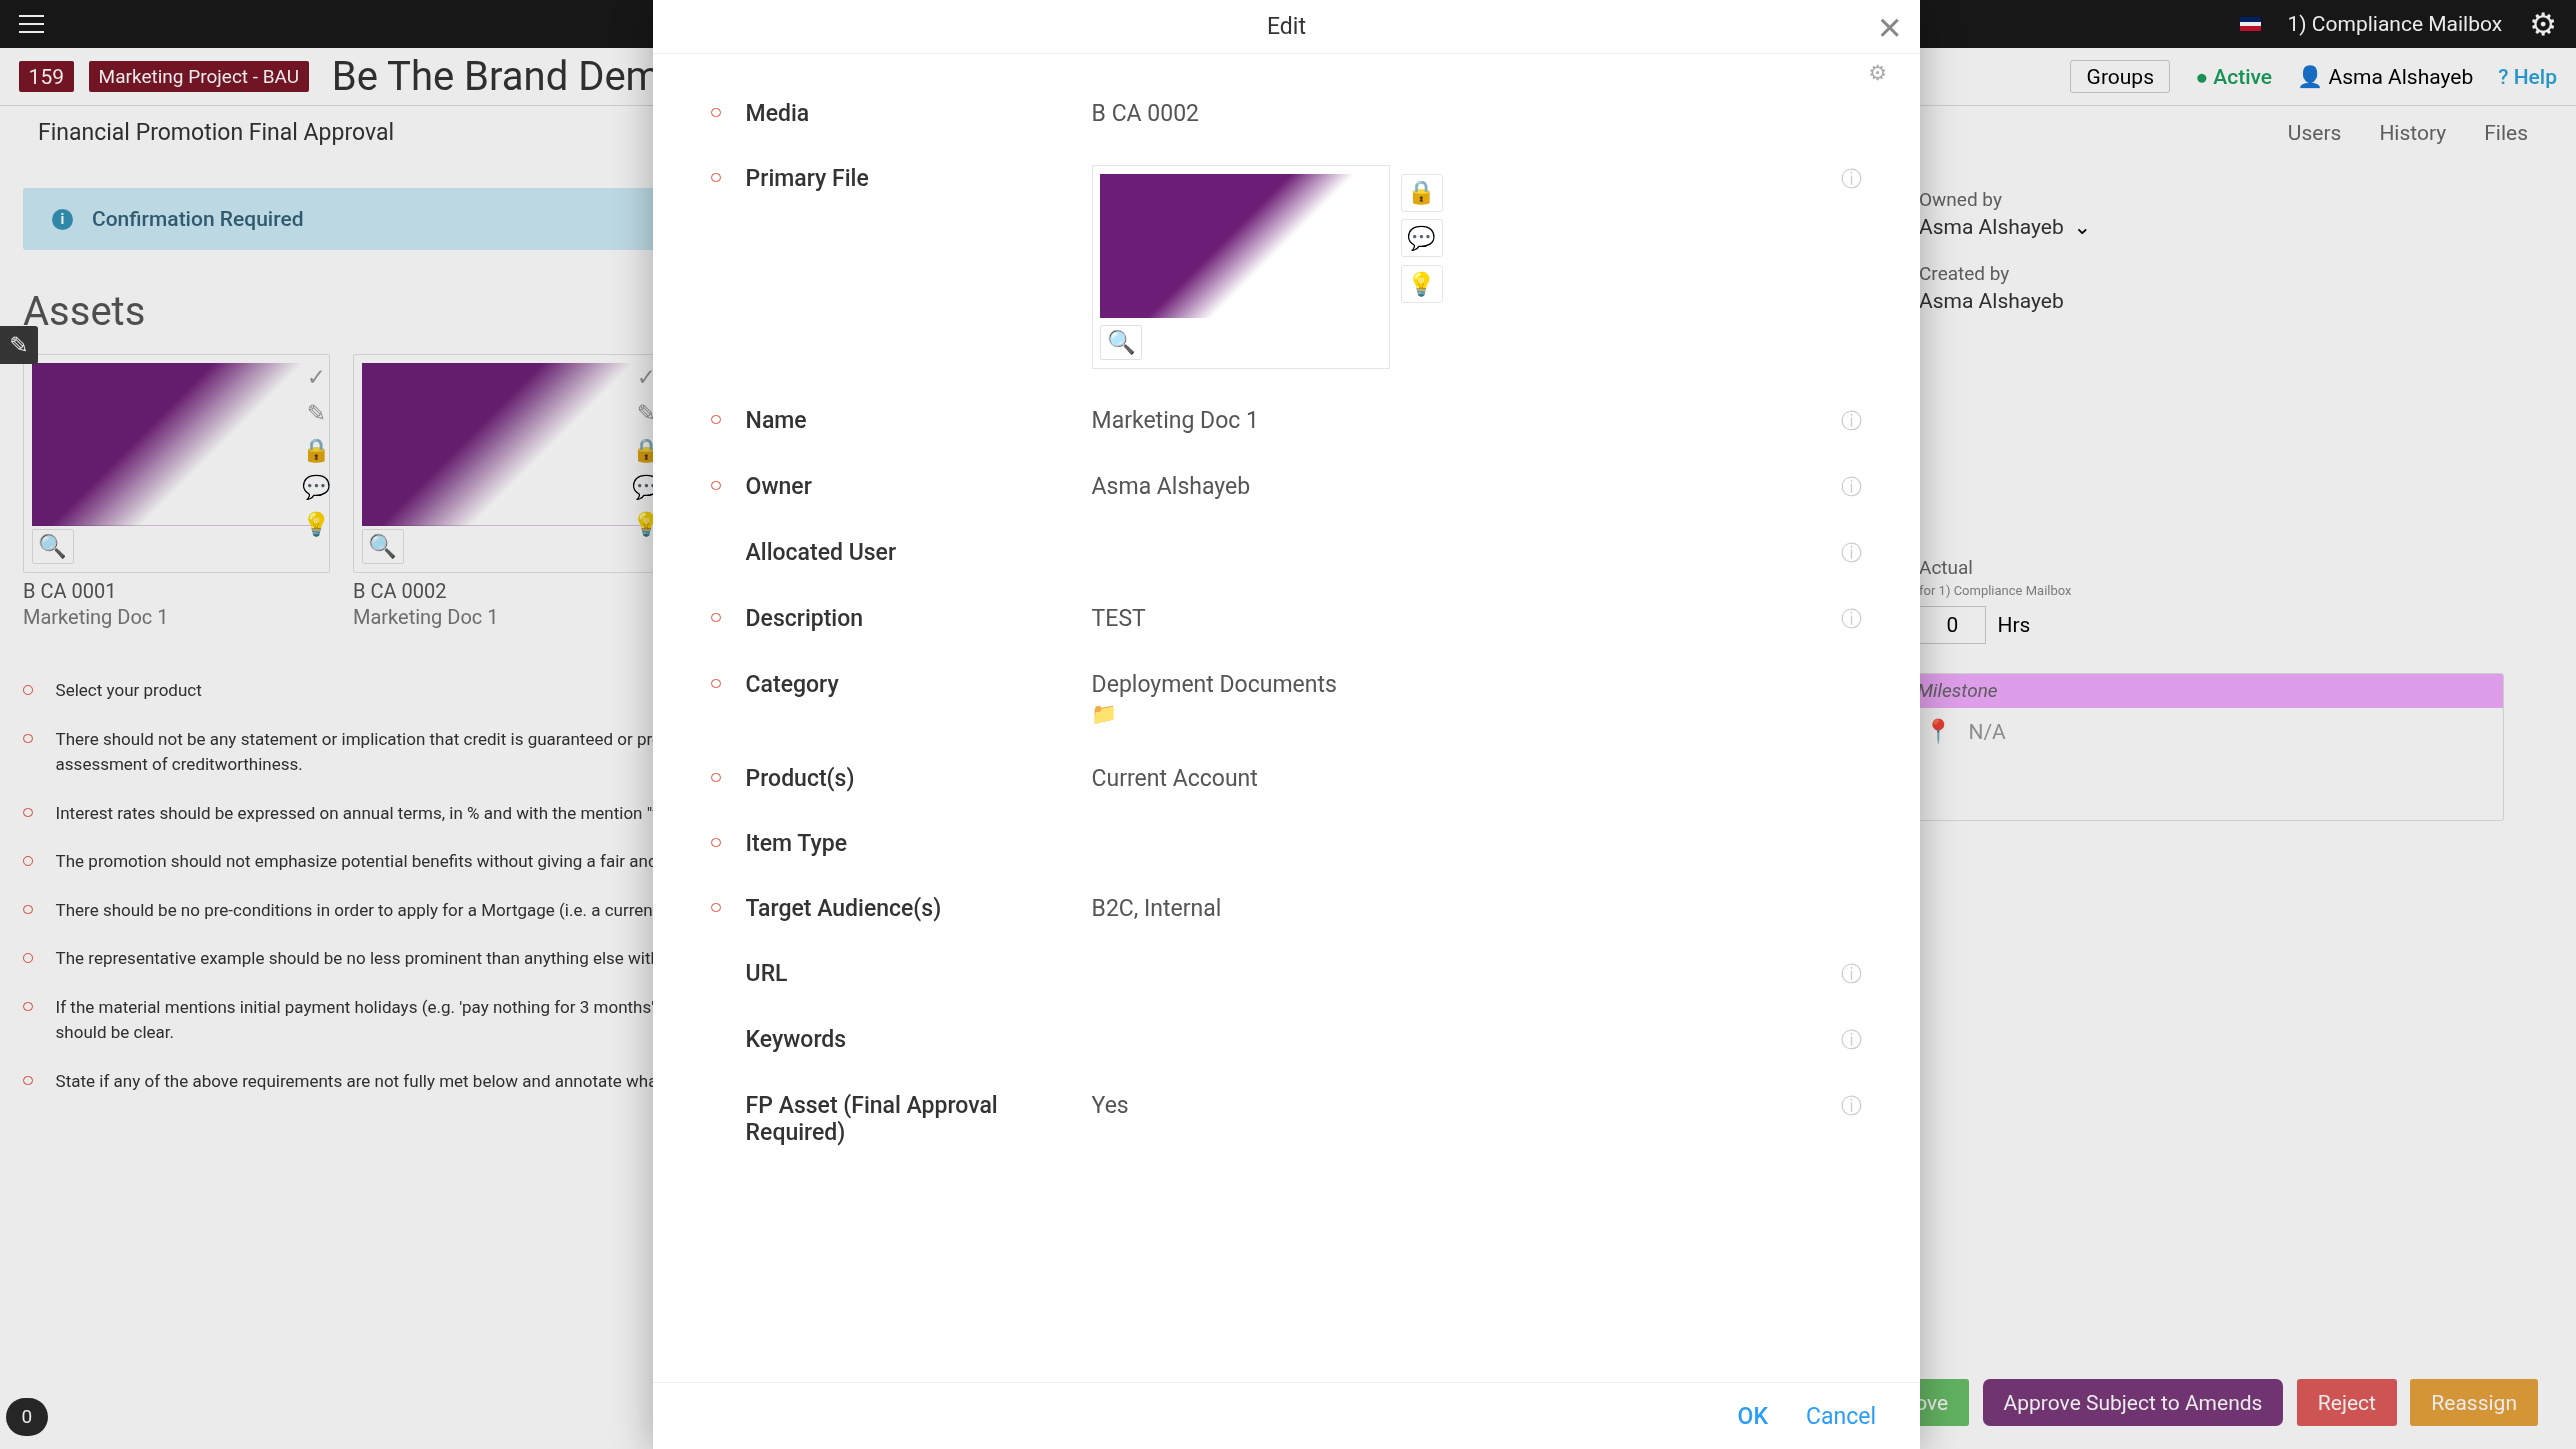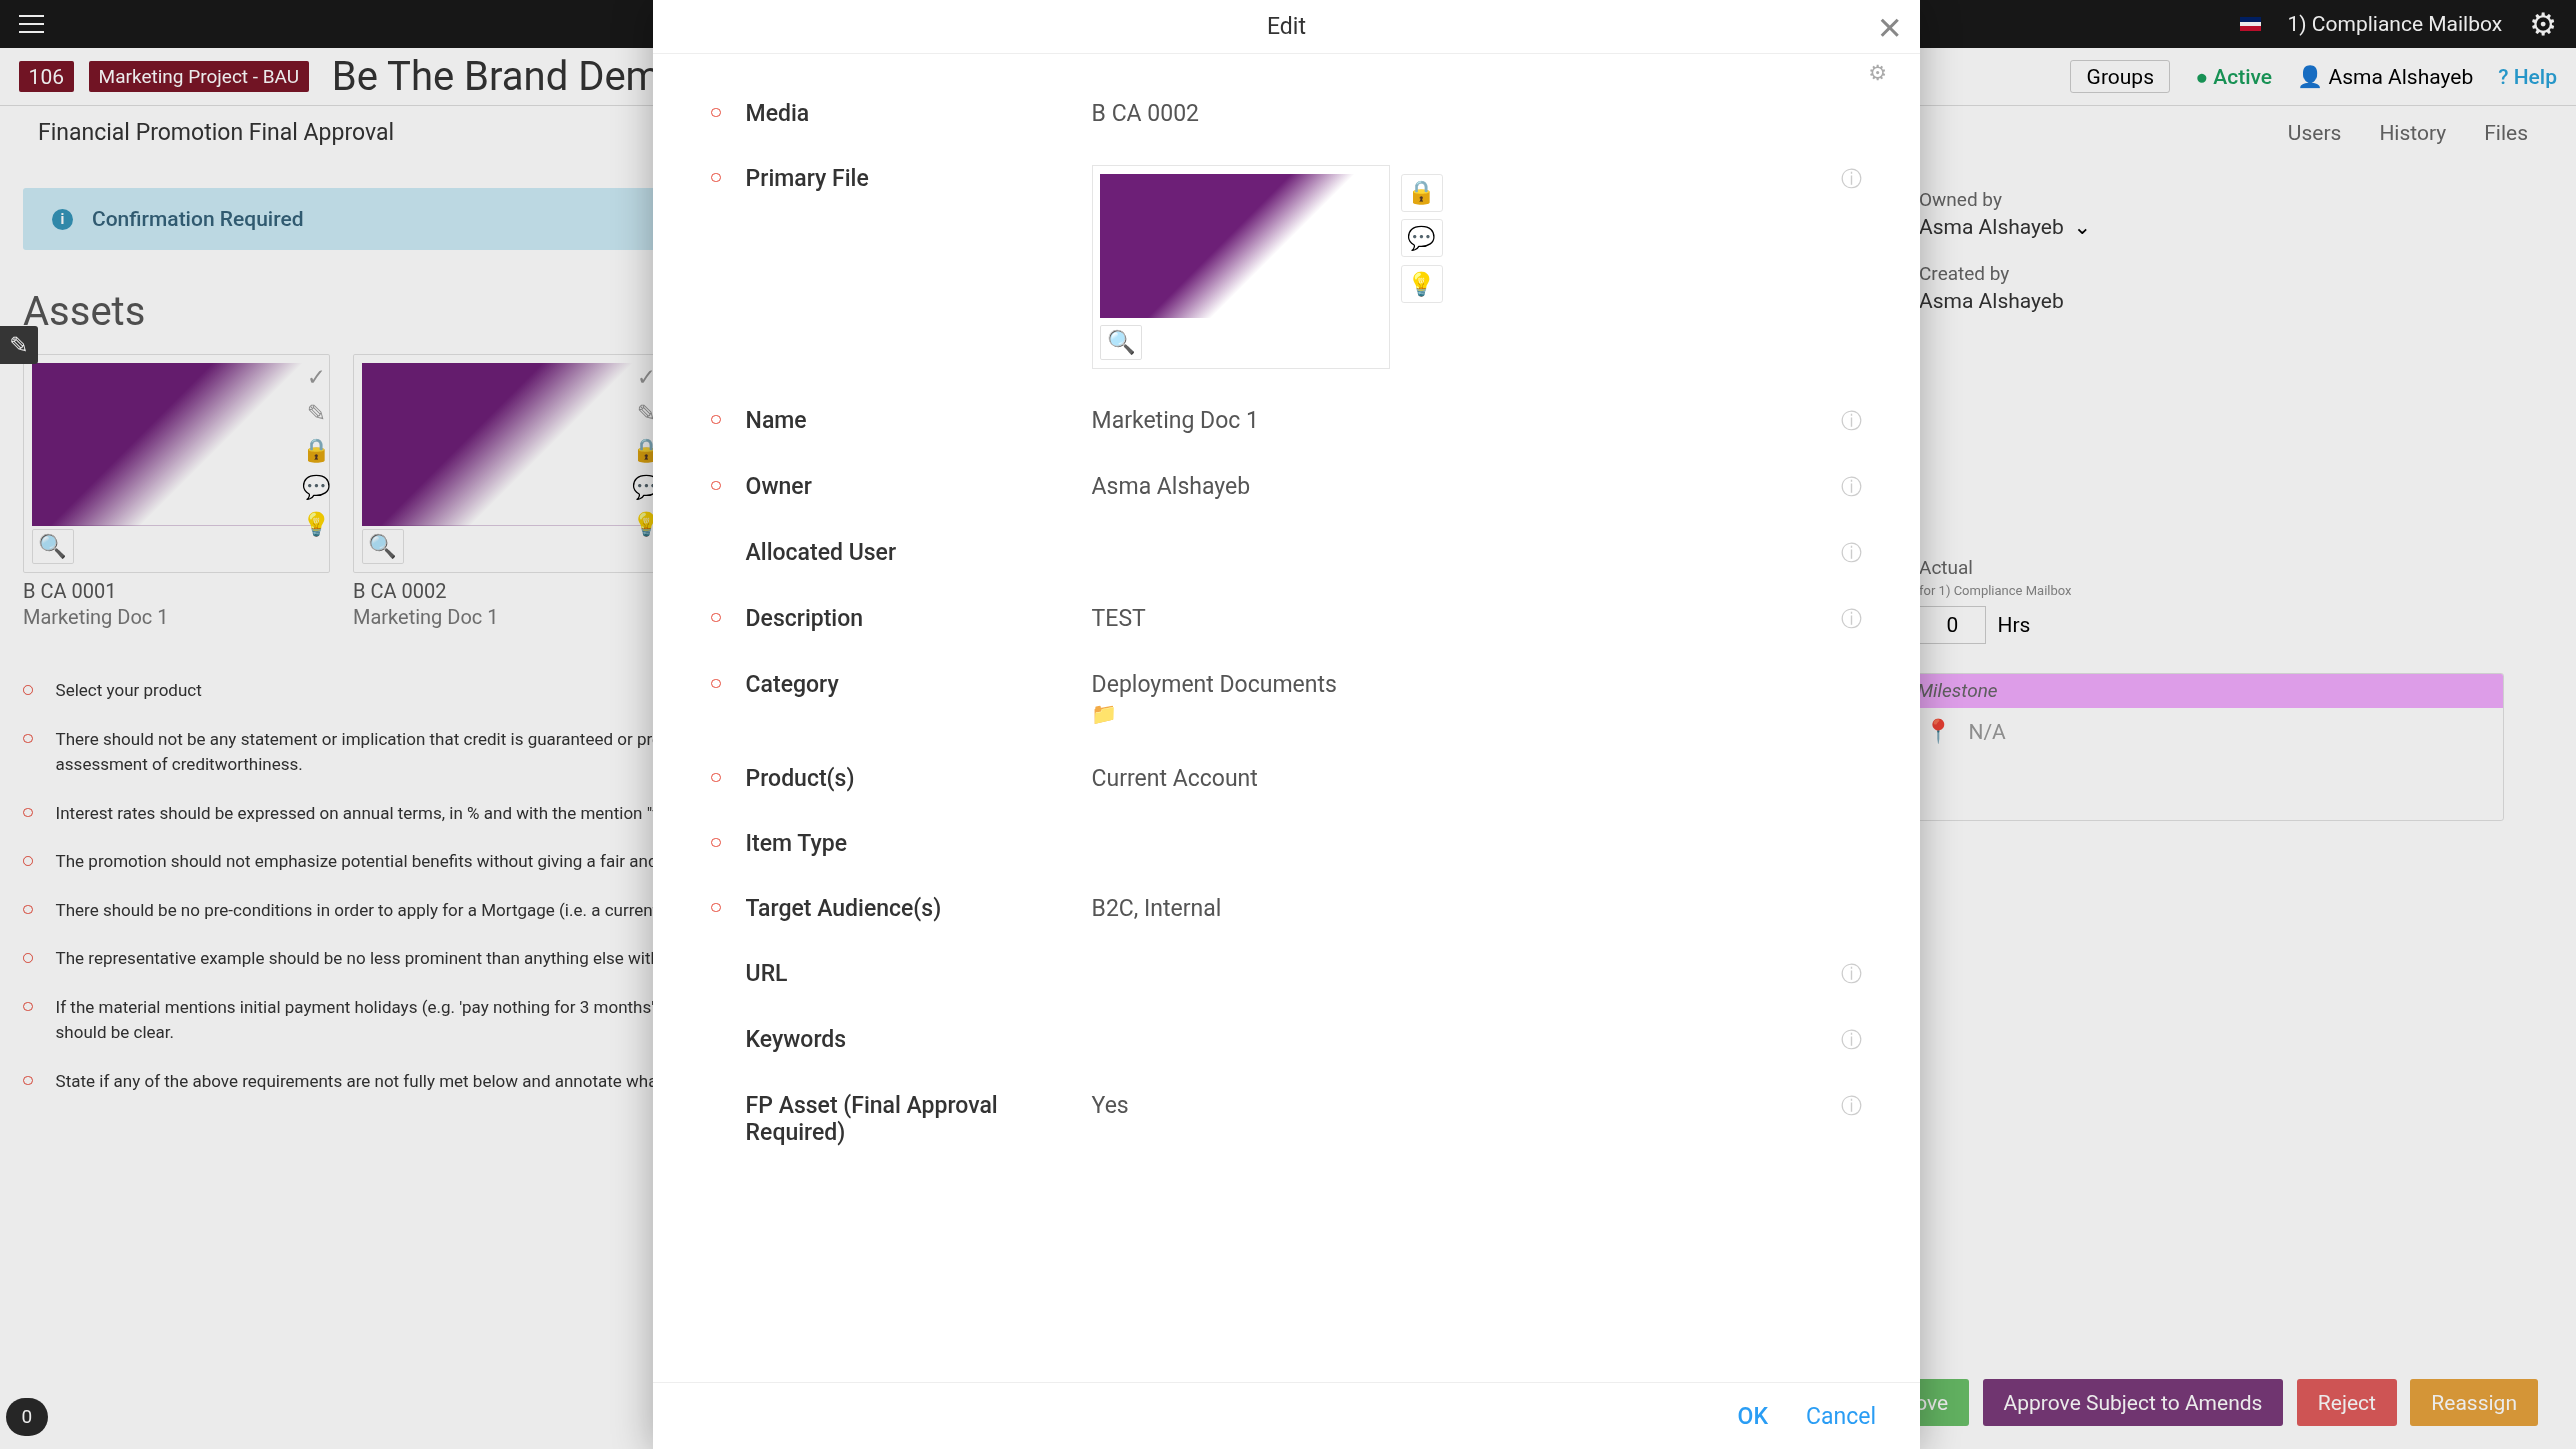--- a/index.html
+++ b/index.html
@@ -62,21 +62,21 @@
 .stage-head { background:#5aa6b8; color:#fff; padding: 5.8px 11.5px; font-size:19px; }
 .stage-body { padding: 9.6px 19px 13.4px 19px; }
 .stage-time { font-size: 33px; font-weight:500; color:#333; }
 .stage-date { font-size:19px; color:#555; margin-top: 1.9px; }
 .stage-days { font-size:19px; color:#888; margin-top: 1.9px; }
 .milestone-head { background:#f0abfc; color:#666;font-style:italic; }
 
 .footer-btns { position:absolute; bottom: 23px; right: 38px; display:flex; gap: 13.4px; }
 .btn { padding: 11.5px 21px; border-radius: 2.9px; border:none; color:#fff; font-size: 21px; cursor:pointer; }
 .btn-approve { background:#6abf69; }
-.btn-amends { background:#7a3a7a; }
+.btn-amends { background:#7a3a7a;border-radius:7px; }
 .btn-reject { background:#e05c5c; }
 .btn-reassign { background:#e6a23c; }
 
 
 .pencil-tab { position:absolute; left:0; top: 326px; width:38px; height:38px; background:#3a3a3a; color:#fff; display:flex; align-items:center; justify-content:center; border-radius: 0 2.9px 2.9px 0; }
 .chat-fab { position:absolute; left:5.8px; bottom:13.4px; width:42px; height:38px; background:#2a2a2a; color:#fff; border-radius:19px; display:flex; align-items:center; justify-content:center; font-size:19px; }
 
 
 .overlay { position:absolute; inset:0; background: rgba(0,0,0,0.08); }
 .modal { position:absolute; top:0; left: 653px; width: 1267px; bottom:0; background:#fff; box-shadow: 0 3.8px 38px rgba(0,0,0,0.3); display:flex; flex-direction:column; z-index: 10; }
@@ -112,21 +112,21 @@
       <span></span>
     </div>
   <div class="topbar-right">
     <div class="flag"></div>
     <div>1) Compliance Mailbox</div>
     <div class="gear">⚙</div>
   </div>
 </div>
 
 <div class="subbar">
-  <span class="badge-num">106</span>
+  <span class="badge-num">159</span>
   <span class="badge-proj">Marketing Project - BAU</span>
   <span class="page-title">Be The Brand Demo W</span>
   <div class="subbar-right">
     <button class="btn-groups">Groups</button>
     <span><span style="color:#1a9e5c">●</span> <span class="active-status">Active</span></span>
     <span><span style="color:#999">👤</span> <span>Asma Alshayeb</span></span>
     <span class="help-link"><span style="color:#2aa3d9">?</span> <span>Help</span></span>
   </div>
 </div>
 

